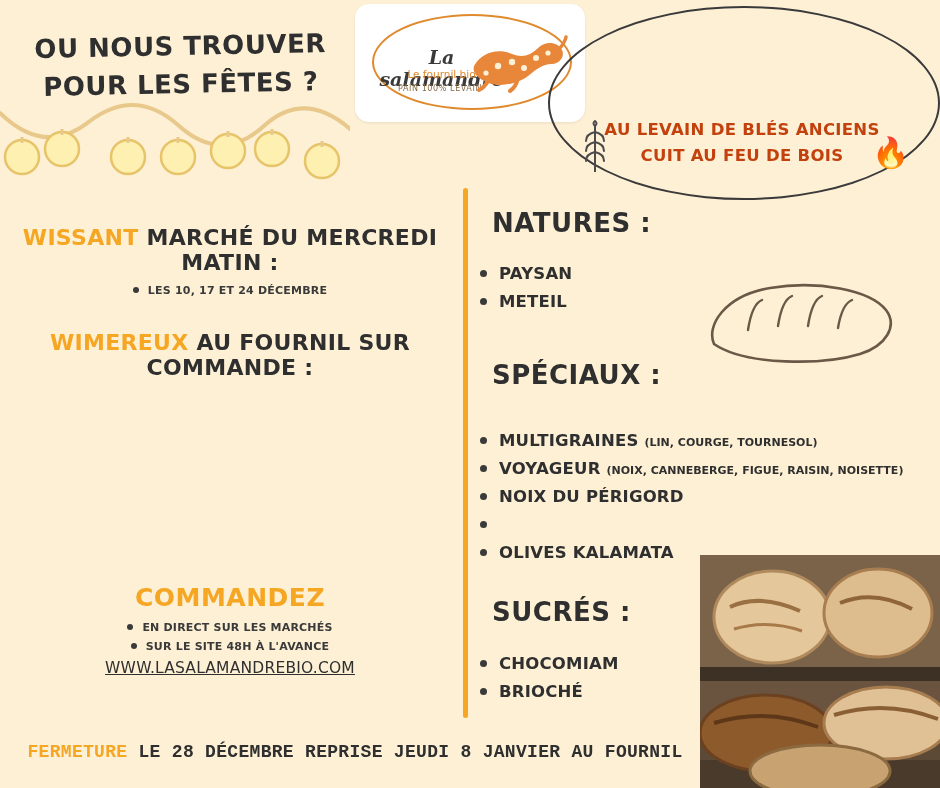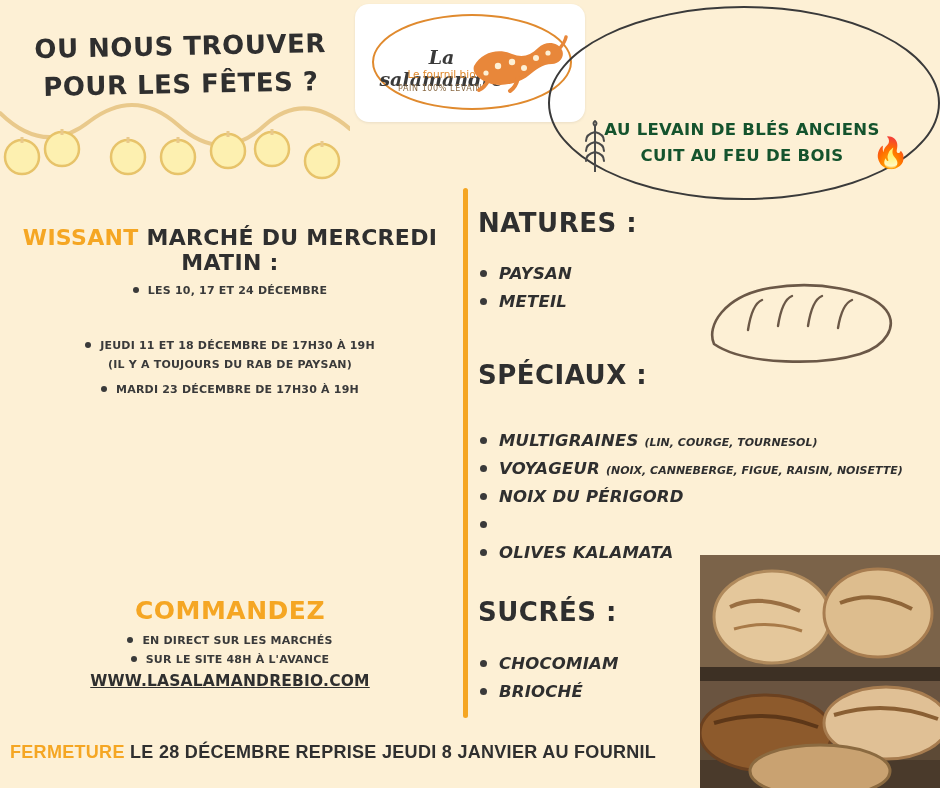--- a/index.html
+++ b/index.html
@@ -97,21 +97,21 @@
     font-size: 25px;
     font-weight: bold;
     color: #f5a623;
     letter-spacing: 0.5px;
     text-transform: uppercase;
   }
   .site-link {
     display: block;
     text-align: center;
     font-size: 15.5px;
-    font-weight: bold;
+    font-weight: normal;
     text-decoration: underline;
     letter-spacing: 0.2px;
     margin-top: 2px;
   }
 
   
   .divider {
     position: absolute;
     left: 463px;
     top: 188px;
@@ -150,21 +150,21 @@
     left: 592px;
     top: 117px;
     width: 300px;
     text-align: center;
     font-family: "DejaVu Sans", sans-serif;
     font-size: 16.5px;
     font-weight: bold;
     line-height: 1.6;
     letter-spacing: 0.3px;
     text-transform: uppercase;
-    color: #14532d;
+    color: #c2410c;
   }
   .wheat-icon {
     position: absolute;
     left: 575px;
     top: 120px;
     width: 40px;
     height: 60px;
   }
   .fire-icon {
     position: absolute;
@@ -175,33 +175,33 @@
   }
 
   .cat-head {
     position: absolute;
     font-family: "DejaVu Sans", sans-serif;
     font-size: 26px;
     font-weight: bold;
     letter-spacing: 0.5px;
     text-transform: uppercase;
     color: #2f2f2f;
+    margin-left: 14px;
   }
   .cat-list {
     position: absolute;
     margin: 0;
     padding: 0;
     list-style: none;
     font-family: "DejaVu Sans", sans-serif;
     font-size: 16.5px;
     font-weight: bold;
     letter-spacing: 0.2px;
     text-transform: uppercase;
     color: #2f2f2f;
-    font-style: italic;
   }
   .cat-list li {
     margin: 9px 0;
     white-space: nowrap;
   }
   .cat-list li .dot {
     display: inline-block;
     width: 7px;
     height: 7px;
     border-radius: 50%;
@@ -289,26 +289,27 @@
     background: #6d5a44;
   }
   .photo svg { display: block; }
 
   
   .footer {
     position: absolute;
     left: 10px;
     top: 742px;
     width: 690px;
-    font-family: Liberation Sans, sans-serif;
+    font-family: Liberation Mono, monospace;
     font-size: 18px;
     font-weight: bold;
     letter-spacing: 0.3px;
     text-transform: uppercase;
     color: #2f2f2f;
+    text-align: center;
   }
   .footer .hl { color: #f5a623; }
 </style>
 </head>
 <body>
 
 <div class="poster">
 
   <div class="left-title">Ou nous trouver pour les fêtes ?</div>
 
@@ -339,29 +340,27 @@
   <div class="left-block" style="top:225px;">
     <div class="market-line">
       <span class="city">WISSANT</span><span> MARCHÉ DU MERCREDI MATIN :</span>
     </div>
     <ul class="bullets">
       <li><span class="dot"></span><span>LES 10, 17 ET 24 DÉCEMBRE</span></li>
     </ul>
   </div>
 
   <div class="left-block" style="top:330px;">
-    <ul class="bullets">
-      <li><span class="dot"></span><span>JEUDI 11 ET 18 DÉCEMBRE DE 17H30 À 19H</span></li>
-      <li class="nodot"><span>(IL Y A TOUJOURS DU RAB DE PAYSAN)</span></li>
-      <li style="margin-top:12px;"><span class="dot"></span><span>MARDI 23 DÉCEMBRE DE 17H30 À 19H</span></li>
-    </ul>
-  </div>
-
-
-  <div class="left-block" style="top:596px;">
+    <div class="market-line">
+      <span class="city">WIMEREUX</span><span> AU FOURNIL SUR COMMANDE :</span>
+    </div>
+  </div>
+
+
+  <div class="left-block" style="top:583px;">
     <div class="commandez">COMMANDEZ</div>
     <ul class="bullets" style="">
       <li><span class="dot"></span><span>EN DIRECT SUR LES MARCHÉS</span></li>
       <li><span class="dot"></span><span>SUR LE SITE 48H À L'AVANCE</span></li>
     </ul>
     <a class="site-link" href="#" style="color:#2f2f2f;">WWW.LASALAMANDREBIO.COM</a>
   </div>
 
   <div class="divider"></div>
 

